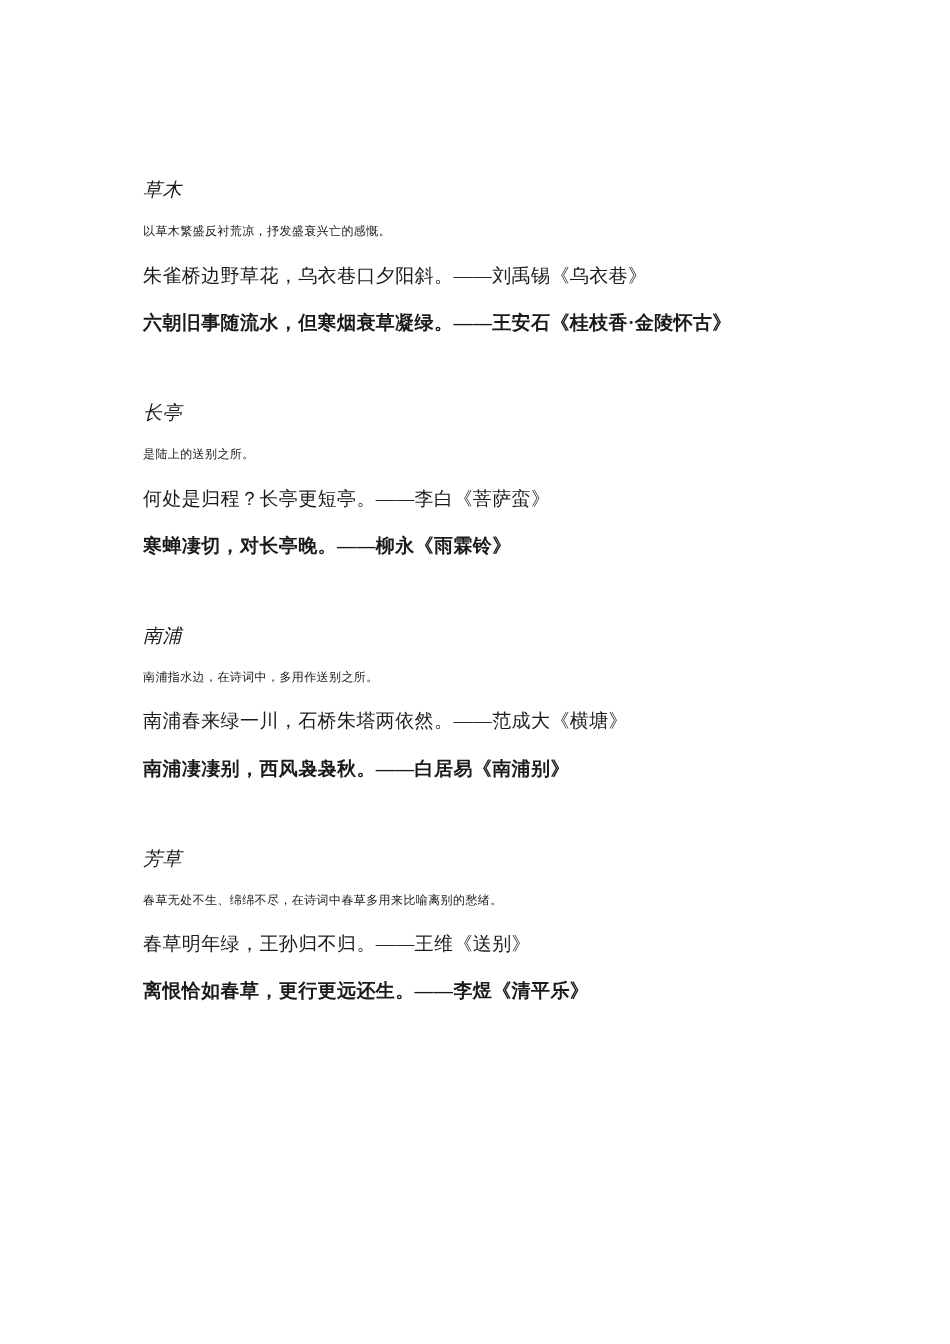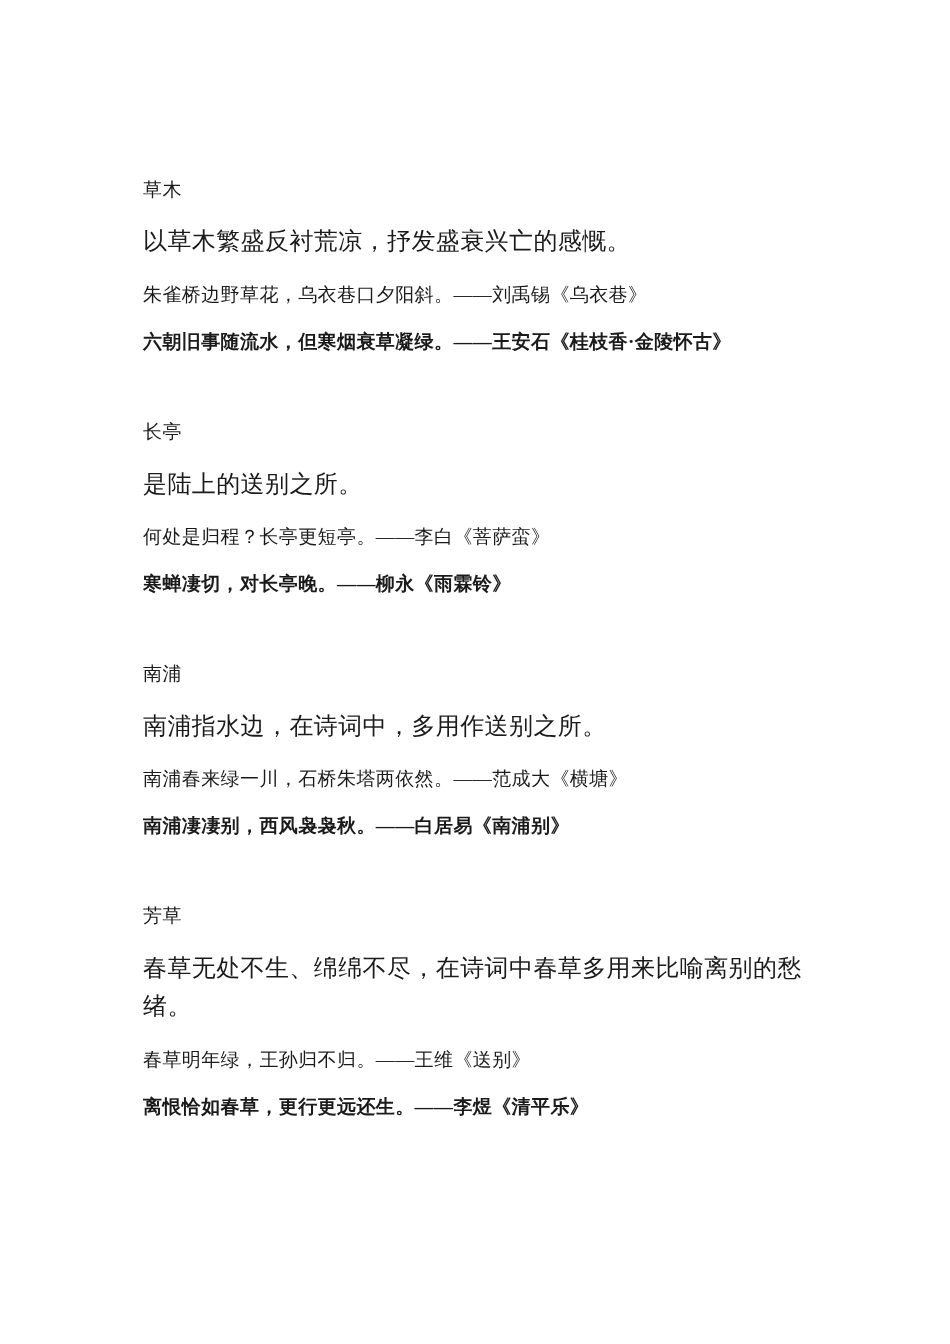--- a/index.html
+++ b/index.html
@@ -28,23 +28,24 @@
     margin: 0 0 58px 0;
   }
   .section:last-child {
     margin-bottom: 0;
   }
   .section-title {
     font-size: 19px;
     line-height: 1.55;
     margin: 0 0 18px 0;
     letter-spacing: 0.5px;
+    font-style: italic;
   }
   .section-desc {
-    font-size: 24px;
+    font-size: 12px;
     line-height: 1.6;
     margin: 0 0 16px 0;
     letter-spacing: 0.4px;
   }
   .quote {
     font-size: 19px;
     line-height: 1.85;
     margin: 0 0 12px 0;
     letter-spacing: 0.4px;
   }

